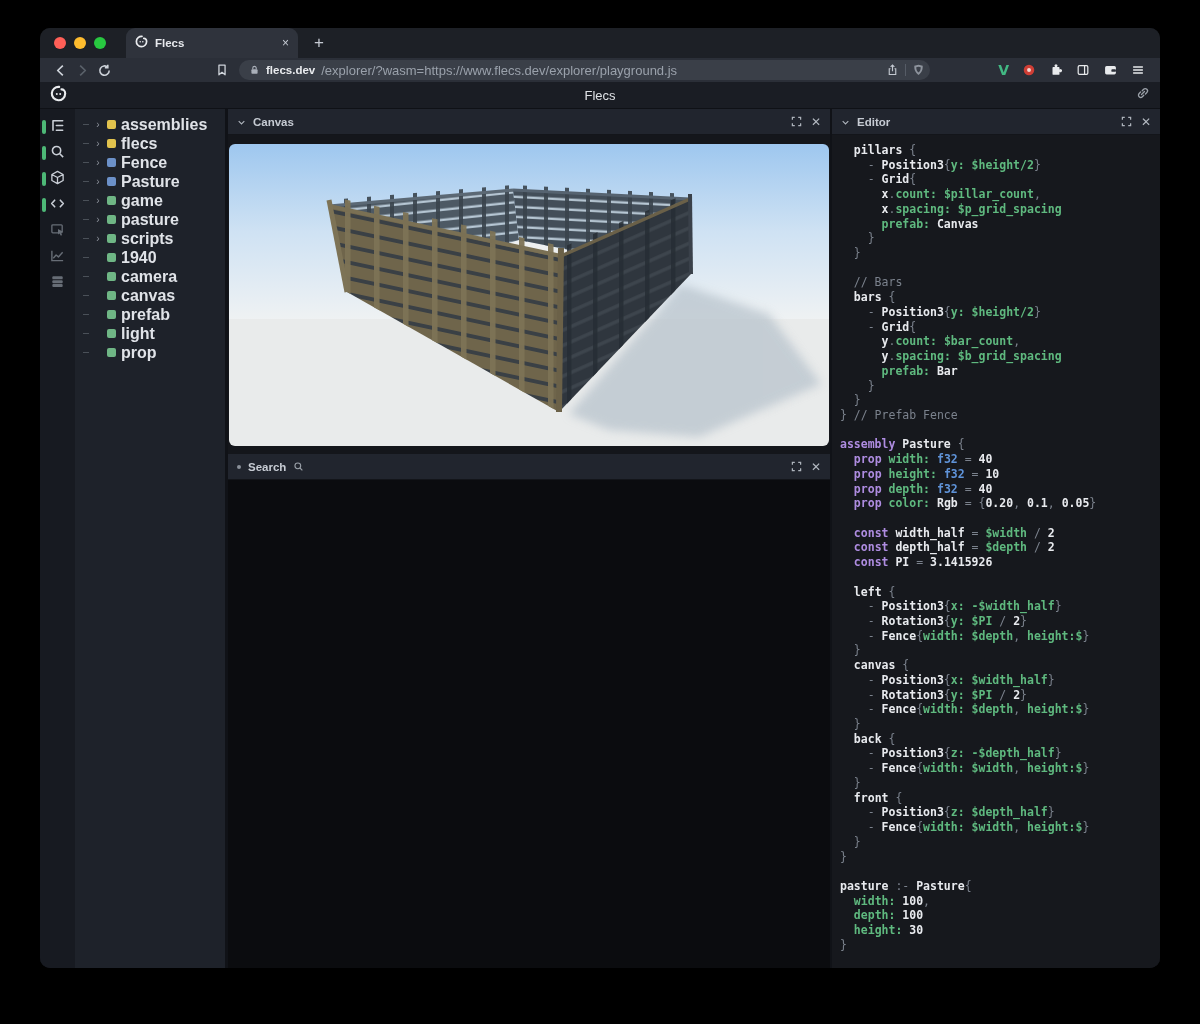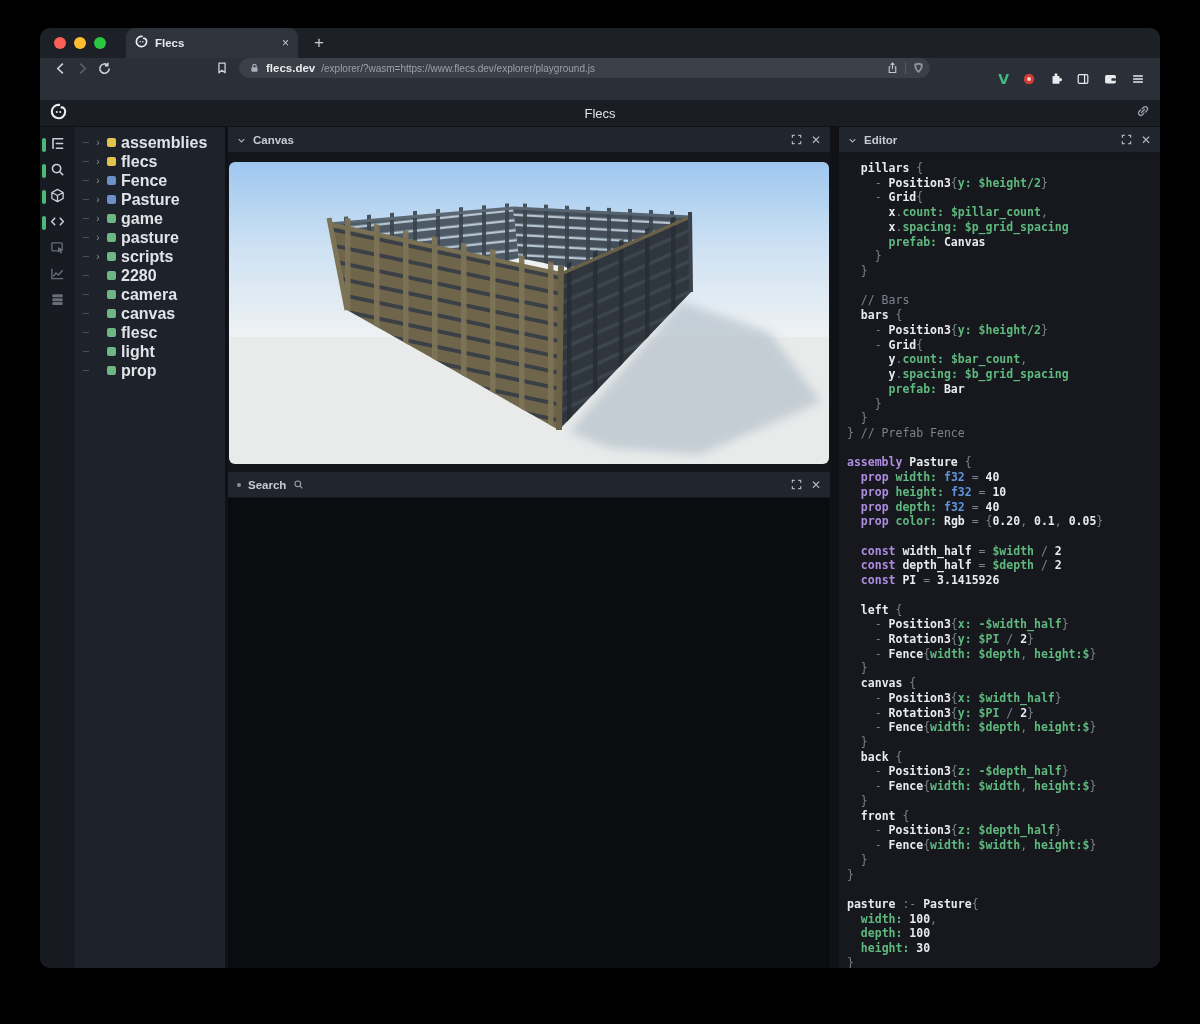--- a/index.html
+++ b/index.html
@@ -8,28 +8,28 @@
     background:#15171c;overflow:hidden;display:flex;flex-direction:column;}
   
   .tabstrip{height:30px;background:#1d2026;display:flex;align-items:center;flex:none;}
   .traffic{display:flex;gap:8px;padding:0 12px 0 14px;}
   .dot{width:12px;height:12px;border-radius:50%;}
   .tab{height:30px;width:172px;margin-left:8px;background:#2f333c;border-radius:9px 9px 0 0;
     display:flex;align-items:center;padding:0 9px;gap:7px;box-sizing:border-box;}
   .tab-label{font-size:11.5px;font-weight:700;color:#e7e9ed;flex:1;}
   .tab-close{color:#c6cbd3;font-size:12px;line-height:1;}
   .newtab{color:#c6cbd3;font-size:17px;font-weight:400;margin-left:16px;}
-  .toolbar{height:42px;background:#2b2f38;display:flex;padding:0 9px;flex:none;}
+  .toolbar{height:24px;background:#2b2f38;display:flex;align-items:center;padding:0 9px;flex:none;}
   .nav-ic{width:22px;height:20px;display:flex;align-items:center;justify-content:center;}
   .toolbar svg{display:block;}
   .tb-spacer{width:96px;}
   .urlbar{flex:1;max-width:676px;height:20px;background:#3a3f48;border-radius:10px;display:flex;
     align-items:center;padding:0 5px 0 10px;gap:6px;margin:0 6px;min-width:0;}
   .url-host{font-size:11.5px;font-weight:700;color:#e9ebee;white-space:nowrap;}
-  .url-path{font-size:10px;color:#9aa1ab;white-space:nowrap;overflow:hidden;}
+  .url-path{font-size:13px;color:#9aa1ab;white-space:nowrap;overflow:hidden;}
   .url-spacer{flex:1;}
   .url-div{width:1px;height:12px;background:#565c66;}
   .right-icons{margin-left:auto;display:flex;align-items:center;gap:13px;padding:0 6px 0 60px;}
   .vue-v{color:#42b883;font-weight:800;font-size:14px;font-family:"DejaVu Sans",sans-serif;}
   
   .appheader{height:26px;background:#1a1d24;border-bottom:1px solid #0f1116;display:flex;
     align-items:center;padding:0 10px;position:relative;flex:none;}
   .app-title{position:absolute;left:50%;transform:translateX(-50%);color:#dfe2e6;font-size:13px;font-weight:500;}
   .appheader .link{margin-left:auto;}
   
@@ -47,21 +47,21 @@
   .panel-header{height:25px;flex:none;background:#21252e;display:flex;align-items:center;
     padding:0 9px;gap:7px;border-bottom:1px solid #13151a;}
   .panel-title{color:#c6cbd3;font-size:11.5px;font-weight:700;}
   .ph-icons{margin-left:auto;display:flex;align-items:center;gap:9px;}
   .ph-close{color:#b4bac2;font-size:12px;line-height:1;}
   .canvas-panel{height:345px;flex:none;display:flex;flex-direction:column;background:#14161b;}
   .viewport{width:600px;height:302px;margin:9px 0 0 1px;border-radius:6px;overflow:hidden;}
   .search-panel{flex:1;display:flex;flex-direction:column;background:#0b0c0f;min-height:0;}
   .search-dot{width:4px;height:4px;border-radius:50%;background:#8a9099;}
   .search-body{flex:1;background:#0b0c0f;}
-  .editor{flex:1;margin-left:9px;display:flex;flex-direction:column;background:#16181d;min-width:0;}
+  .editor{flex:1;margin-left:2px;display:flex;flex-direction:column;background:#16181d;min-width:0;}
   .editor-body{flex:1;padding:8px 0 16px 8px;overflow:hidden;}
   .code-line{height:14.72px;min-height:14.72px;white-space:pre;
     font-family:"DejaVu Sans Mono",monospace;font-size:11.5px;font-weight:700;}
   .tok-w{color:#e8eaee;}
   .tok-g{color:#5fb97f;}
   .tok-c{color:#7b828d;font-weight:500;}
   .tok-k{color:#ae8ce0;}
   .tok-t{color:#5f93d9;}
   
   .st0{stop-color:var(--sky-top);}
@@ -290,39 +290,39 @@
         <div class="tree-row">
           <span class="tree-guide"></span>
           <span class="tree-chev">›</span>
           <span class="tree-square" style="background: rgb(111, 182, 133);"></span>
           <span class="tree-label">scripts</span>
         </div>
         <div class="tree-row">
           <span class="tree-guide"></span>
           <span class="tree-chev"></span>
           <span class="tree-square" style="background: rgb(111, 182, 133);"></span>
-          <span class="tree-label">2280</span>
+          <span class="tree-label">1940</span>
         </div>
         <div class="tree-row">
           <span class="tree-guide"></span>
           <span class="tree-chev"></span>
           <span class="tree-square" style="background: rgb(111, 182, 133);"></span>
           <span class="tree-label">camera</span>
         </div>
         <div class="tree-row">
           <span class="tree-guide"></span>
           <span class="tree-chev"></span>
           <span class="tree-square" style="background: rgb(111, 182, 133);"></span>
           <span class="tree-label">canvas</span>
         </div>
         <div class="tree-row">
           <span class="tree-guide"></span>
           <span class="tree-chev"></span>
           <span class="tree-square" style="background: rgb(111, 182, 133);"></span>
-          <span class="tree-label">flesc</span>
+          <span class="tree-label">prefab</span>
         </div>
         <div class="tree-row">
           <span class="tree-guide"></span>
           <span class="tree-chev"></span>
           <span class="tree-square" style="background: rgb(111, 182, 133);"></span>
           <span class="tree-label">light</span>
         </div>
         <div class="tree-row">
           <span class="tree-guide"></span>
           <span class="tree-chev"></span>

